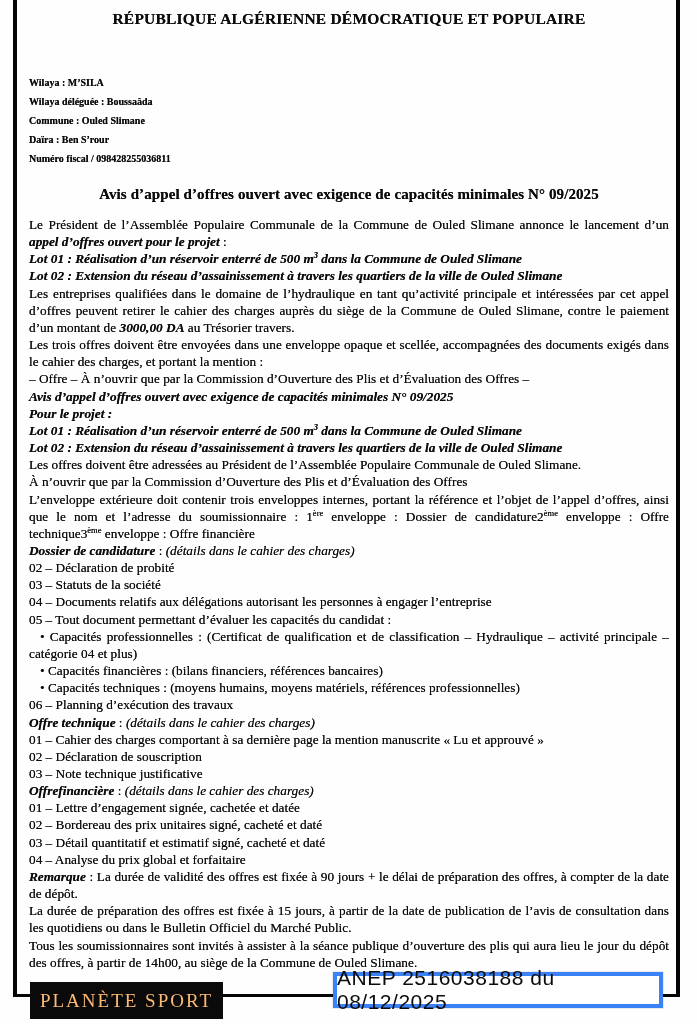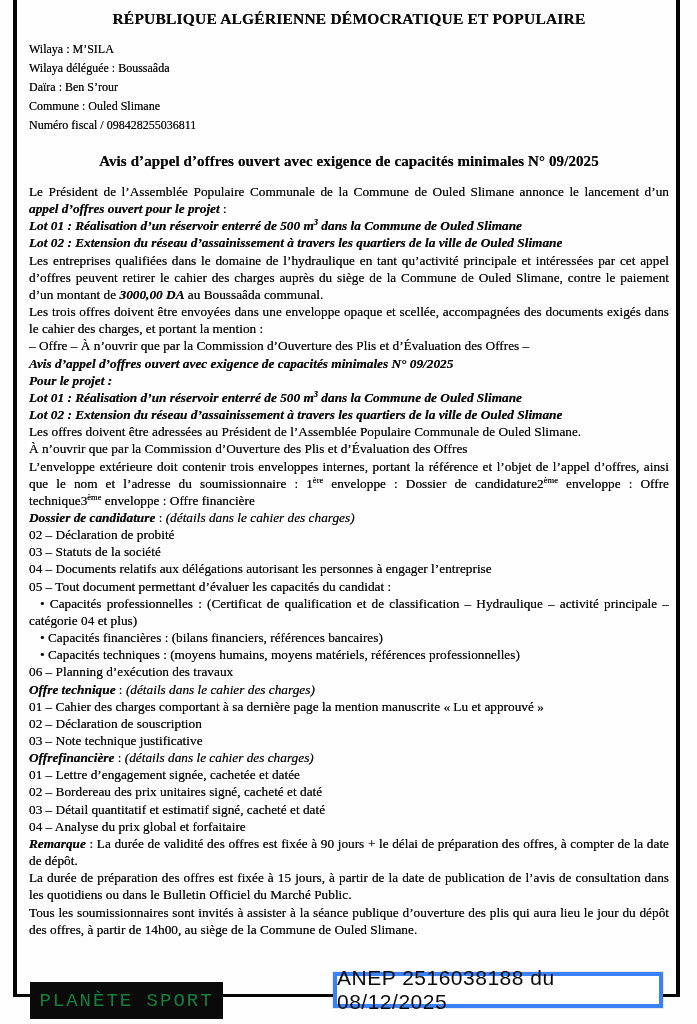--- a/index.html
+++ b/index.html
@@ -24,40 +24,40 @@
   }
   .content{
     position:absolute;left:29px;right:28px;top:6px;
     text-shadow:0 0 .5px rgba(0,0,0,.75);
   }
   .republic{
     text-align:center;font-weight:bold;font-size:15.5px;
     letter-spacing:.2px;margin-top:4px;
   }
   .info{
-    margin-top:12px;font-weight:normal;font-size:12px;line-height:19px;
+    margin-top:45px;font-weight:bold;font-size:10px;line-height:19px;
   }
   .notice-title{
     text-align:center;font-weight:bold;font-size:15px;margin-top:18px;
     letter-spacing:.1px;
   }
   .docbody{
     margin-top:13px;font-size:13.3px;line-height:17.15px;
     text-align:justify;
   }
   .bl{min-height:17px;}
   .bl .b{font-weight:bold;font-style:italic;}
   .bl .i{font-style:italic;margin-top:20px;}
   .bl sup{font-size:8.5px;line-height:0;}
   .bl.bullet{text-indent:11px;}
   
   .publisher{
     position:absolute;left:30px;bottom:5px;width:193px;height:37px;
-    background:#0a0a0a;color:#15803d;
-    font-family:Liberation Mono, monospace;
+    background:#0a0a0a;color:#fdba74;
+    font-family:Liberation Serif, serif;
     font-size:19px;letter-spacing:2px;
     display:flex;align-items:center;justify-content:center;
   }
   .anep{
     position:absolute;right:34px;bottom:16px;width:322px;height:28px;
     background:#fff;border:4px solid #3b82f6;
     font-family:"Liberation Sans", sans-serif;
     font-size:21px;letter-spacing:.5px;
     display:flex;align-items:center;justify-content:center;
     box-shadow:0 0 0 1px rgba(0,0,0,.08);
@@ -68,32 +68,32 @@
 
 <div class="page">
   <div class="frame"></div>
 
   <div class="content">
     <div class="republic">RÉPUBLIQUE ALGÉRIENNE DÉMOCRATIQUE ET POPULAIRE</div>
 
     <div class="info">
         <div>Wilaya : M’SILA</div>
         <div>Wilaya déléguée : Boussaâda</div>
+        <div>Commune : Ouled Slimane</div>
         <div>Daïra : Ben S’rour</div>
-        <div>Commune : Ouled Slimane</div>
         <div>Numéro fiscal / 098428255036811</div>
       </div>
 
     <div class="notice-title">Avis d’appel d’offres ouvert avec exigence de capacités minimales N° 09/2025</div>
 
     <div class="docbody">
         <div class="bl"><span>Le Président de l’Assemblée Populaire Communale de la Commune de Ouled Slimane annonce le lancement d’un </span><span class="b">appel d’offres ouvert pour le projet</span><span> :</span></div>
         <div class="bl"><span class="b">Lot 01 : Réalisation d’un réservoir enterré de 500 m</span><sup class="b">3</sup><span class="b"> dans la Commune de Ouled Slimane</span></div>
         <div class="bl"><span class="b">Lot 02 : Extension du réseau d’assainissement à travers les quartiers de la ville de Ouled Slimane</span></div>
-        <div class="bl"><span>Les entreprises qualifiées dans le domaine de l’hydraulique en tant qu’activité principale et intéressées par cet appel d’offres peuvent retirer le cahier des charges auprès du siège de la Commune de Ouled Slimane, contre le paiement d’un montant de </span><span class="b">3000,00 DA</span><span> au Boussaâda communal.</span></div>
+        <div class="bl"><span>Les entreprises qualifiées dans le domaine de l’hydraulique en tant qu’activité principale et intéressées par cet appel d’offres peuvent retirer le cahier des charges auprès du siège de la Commune de Ouled Slimane, contre le paiement d’un montant de </span><span class="b">3000,00 DA</span><span> au Trésorier travers.</span></div>
         <div class="bl"><span>Les trois offres doivent être envoyées dans une enveloppe opaque et scellée, accompagnées des documents exigés dans le cahier des charges, et portant la mention :</span></div>
         <div class="bl"><span>– Offre – À n’ouvrir que par la Commission d’Ouverture des Plis et d’Évaluation des Offres –</span></div>
         <div class="bl"><span class="b">Avis d’appel d’offres ouvert avec exigence de capacités minimales N° 09/2025</span></div>
         <div class="bl"><span class="b">Pour le projet :</span></div>
         <div class="bl"><span class="b">Lot 01 : Réalisation d’un réservoir enterré de 500 m</span><sup class="b">3</sup><span class="b"> dans la Commune de Ouled Slimane</span></div>
         <div class="bl"><span class="b">Lot 02 : Extension du réseau d’assainissement à travers les quartiers de la ville de Ouled Slimane</span></div>
         <div class="bl"><span>Les offres doivent être adressées au Président de l’Assemblée Populaire Communale de Ouled Slimane.</span></div>
         <div class="bl"><span>À n’ouvrir que par la Commission d’Ouverture des Plis et d’Évaluation des Offres</span></div>
         <div class="bl"><span>L’enveloppe extérieure doit contenir trois enveloppes internes, portant la référence et l’objet de l’appel d’offres, ainsi que le nom et l’adresse du soumissionnaire : 1</span><sup>ère</sup><span> enveloppe : Dossier de candidature2</span><sup>ème</sup><span> enveloppe : Offre technique3</span><sup>ème</sup><span> enveloppe : Offre financière</span></div>
         <div class="bl"><span class="b">Dossier de candidature</span><span> : </span><span class="i">(détails dans le cahier des charges)</span></div>

